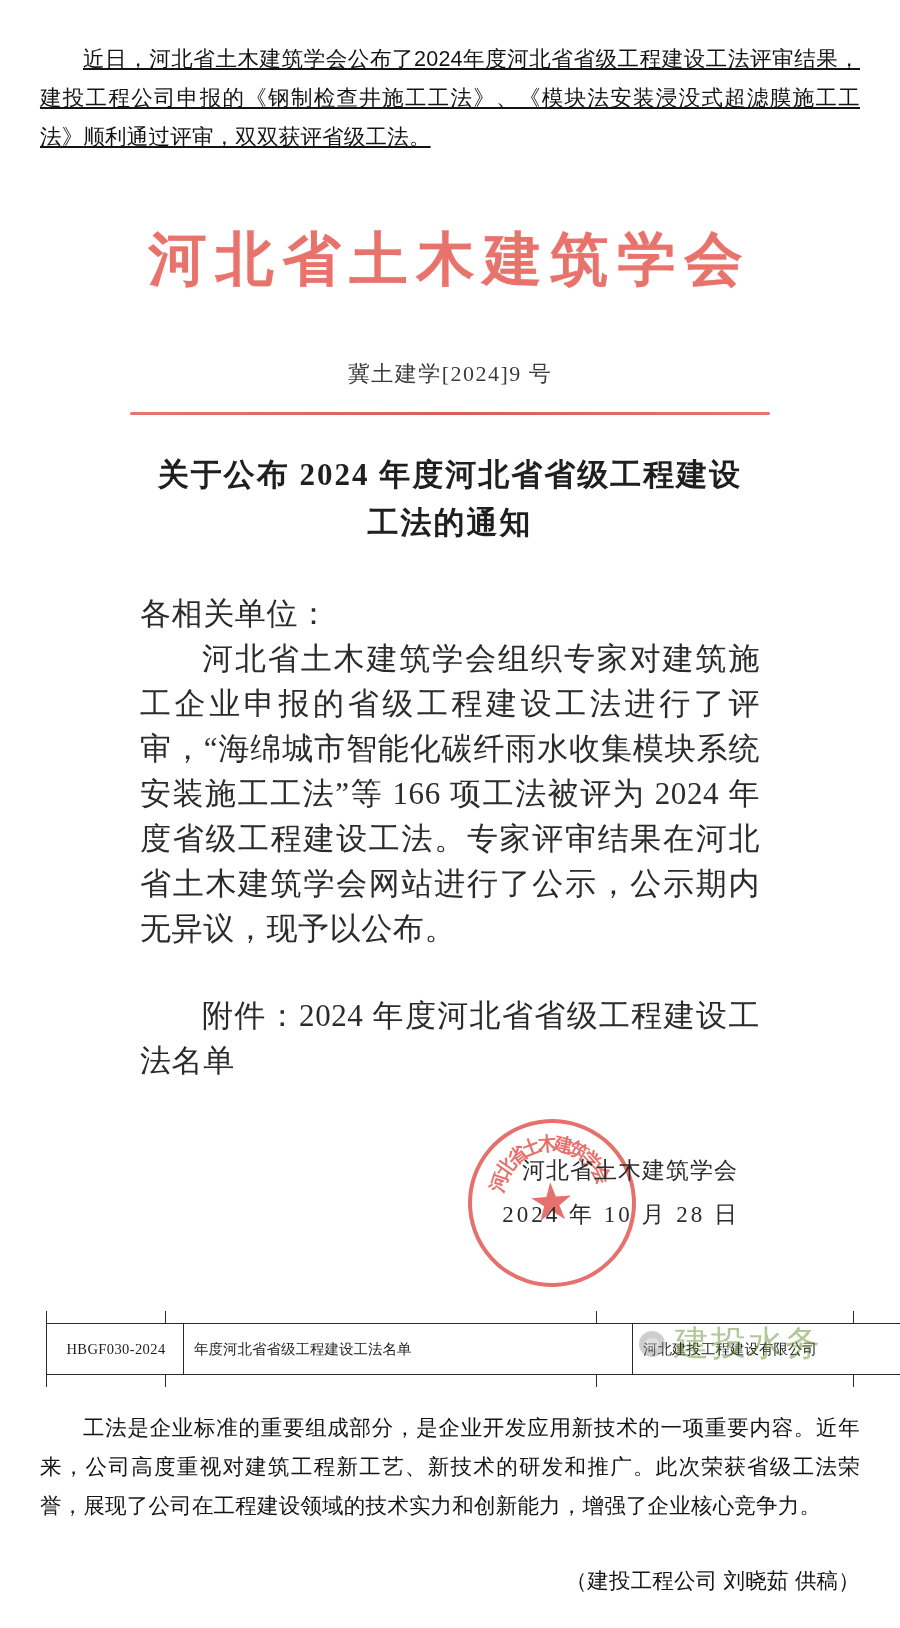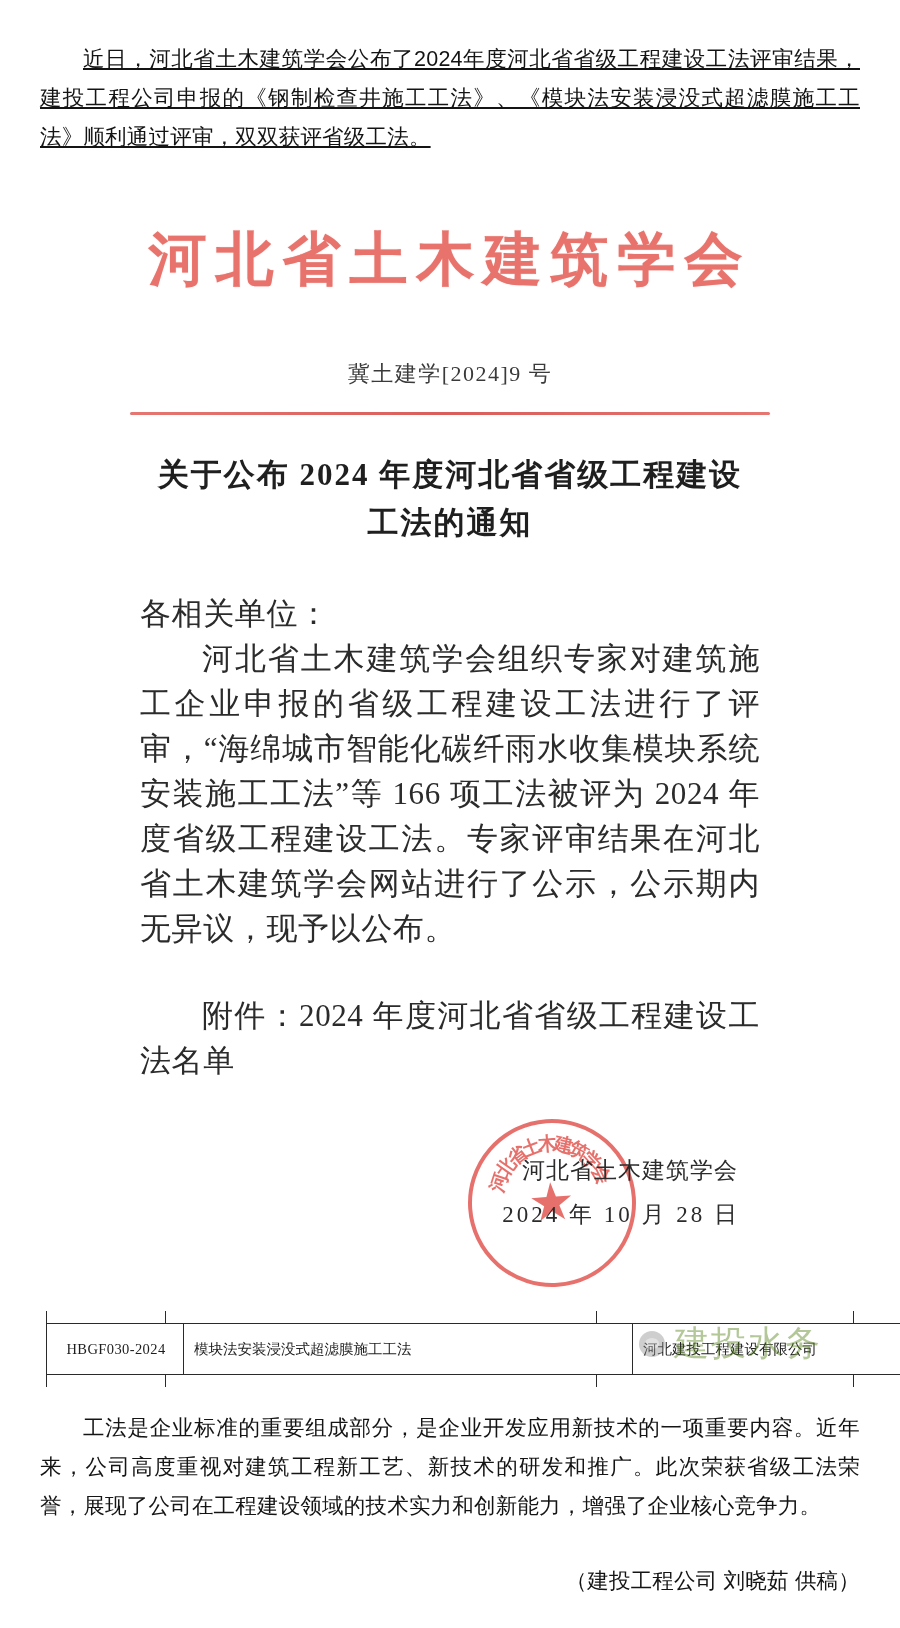--- a/index.html
+++ b/index.html
@@ -330,21 +330,21 @@
       <div class="sign-line sign-date">2024 年 10 月 28 日</div>
     </div>
   </div>
 
   <div class="table-wrap">
     <div class="tbl-clip-top"></div>
     <table class="list">
       <tbody>
         <tr>
           <td class="c-code">HBGF030-2024</td>
-          <td class="c-name">模块法安装浸没式超滤膜施工工法</td>
+          <td class="c-name">年度河北省省级工程建设工法名单</td>
           <td class="c-org">河北建投工程建设有限公司</td>
 
         </tr>
       </tbody>
     </table>
     <div class="tbl-clip-bot"></div>
 
     <div class="watermark">
       <span class="wm-logo"></span>
       <span class="wm-text">建投水务</span>

